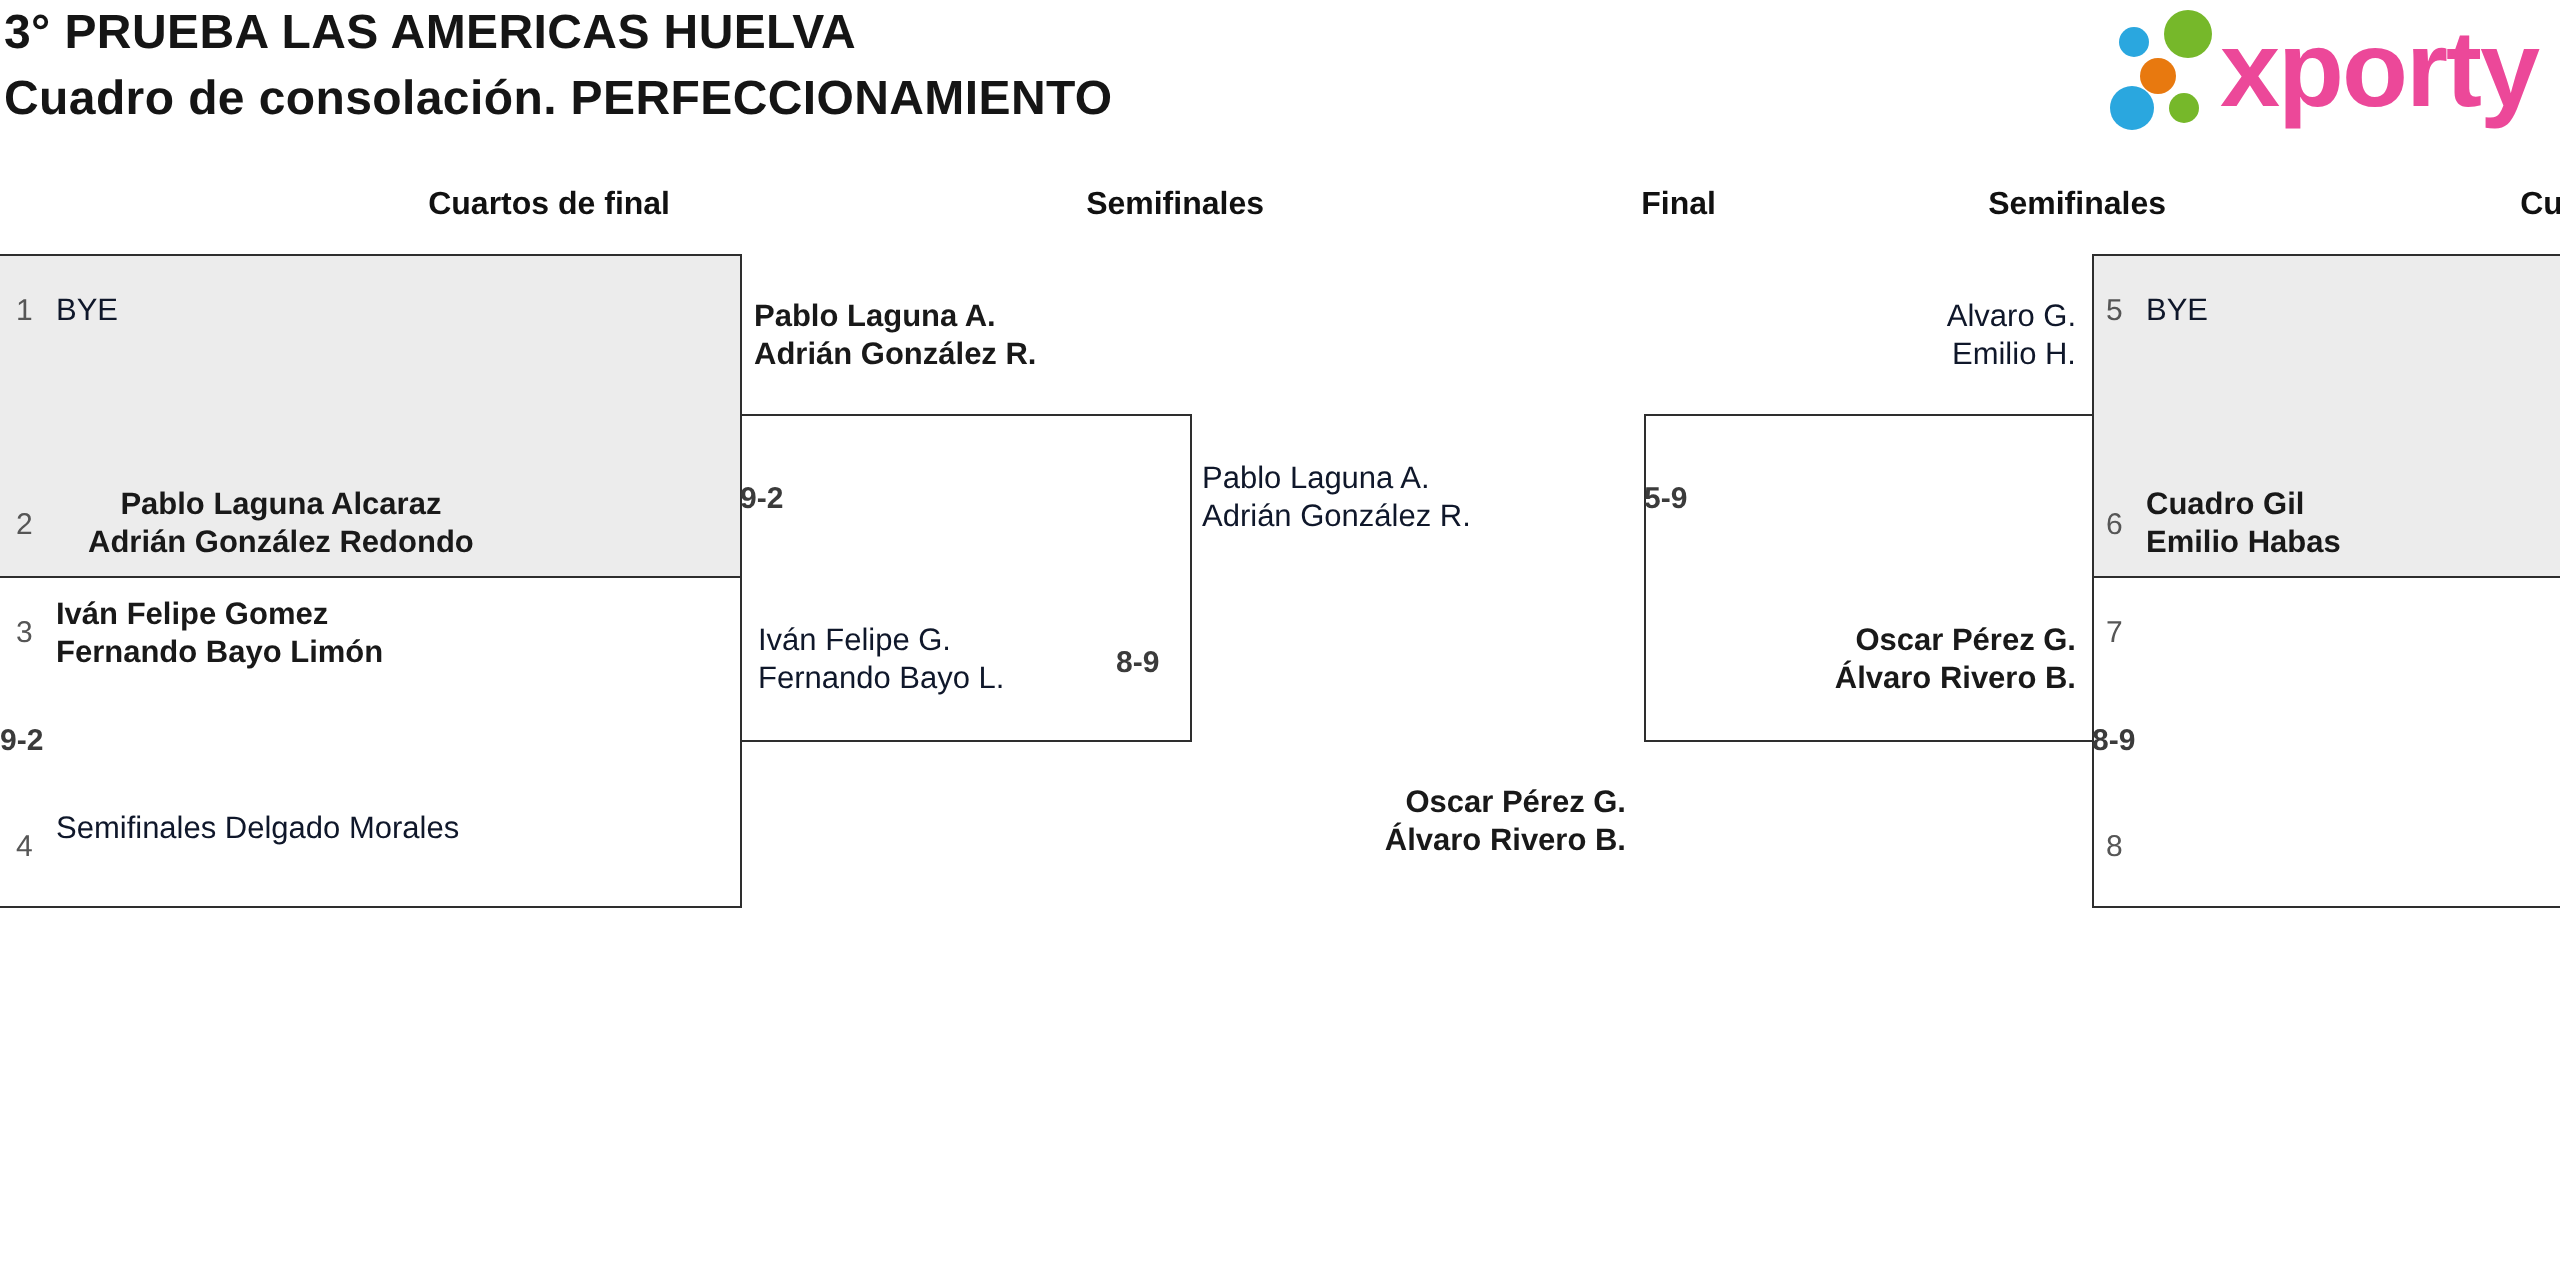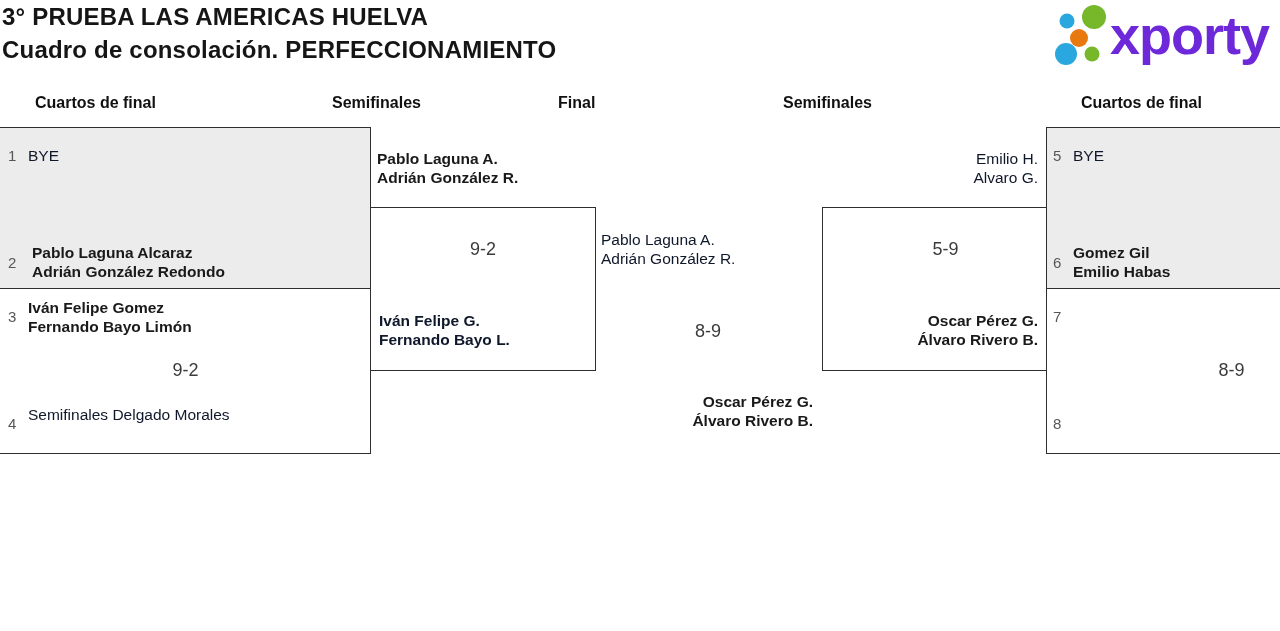--- a/index.html
+++ b/index.html
@@ -14,130 +14,130 @@
     font-size:24px; font-weight:700; color:#151515; line-height:33px;
     letter-spacing:0.2px; white-space:nowrap;
   }
 
   .logo-wordmark {
     font-size:54px; font-weight:700; letter-spacing:-1px; line-height:54px;
     white-space:nowrap;
   }
 
   .round-header {
-    font-size:16px; font-weight:600; color:#111111; text-align:left;
+    font-size:16px; font-weight:600; color:#111111; text-align:right;
     width:300px; line-height:20px; white-space:nowrap;
   }
 
   .match-box {
     border:1px solid #2e2e2e; box-sizing:border-box; background:#ffffff;
   }
   .match-box.gray { background:#ececec; }
   .match-box.noleft { border-left:none; }
 
   .seed-num {
     font-size:15px; color:#565656; line-height:19px; white-space:nowrap;
   }
   .team {
     font-size:15.5px; line-height:19px; white-space:nowrap; color:#0f172a;
   }
   .team.winner { font-weight:700; color:#191919; }
   .team.right { text-align:right; width:250px; }
   .score {
-    font-size:18px; color:#3b3b3b; line-height:19px; text-align:center; white-space:nowrap;
+    font-size:15px; color:#3b3b3b; line-height:19px; white-space:nowrap;font-weight:bold;
   }
 </style>
 </head>
 <body>
 
 <div id="page">
 
   <div class="abs" style="left:2px; top:0px;">
     <div class="title-line">3° PRUEBA LAS AMERICAS HUELVA</div>
     <div class="title-line">Cuadro de consolación. PERFECCIONAMIENTO</div>
   </div>
 
   <div class="abs" style="left:1049px; top:0px; width:231px; height:76px;">
     <svg class="abs" style="left:0px; top:3px;" width="64" height="70" viewBox="0 0 64 70">
       <circle cx="18" cy="18" r="7.5" style="fill: rgb(42, 167, 223);"></circle>
       <circle cx="45" cy="14" r="12" style="fill: rgb(118, 184, 42);"></circle>
       <circle cx="30" cy="35" r="9" style="fill: rgb(232, 121, 15);"></circle>
       <circle cx="17" cy="51" r="11" style="fill: rgb(42, 167, 223);"></circle>
       <circle cx="43" cy="51" r="7.5" style="fill: rgb(118, 184, 42);"></circle>
     </svg>
-    <div class="abs logo-wordmark" style="left: 61px; top: 8px; color: #6d28d9;">xporty</div>
+    <div class="abs logo-wordmark" style="left: 61px; top: 8px; color: #ec4899;">xporty</div>
   </div>
 
   <div class="abs round-header" style="left:35px;  top:93px;">Cuartos de final</div>
   <div class="abs round-header" style="left:332px; top:93px;">Semifinales</div>
   <div class="abs round-header" style="left:558px; top:93px;">Final</div>
   <div class="abs round-header" style="left:783px; top:93px;">Semifinales</div>
   <div class="abs round-header" style="left:1081px;top:93px;">Cuartos de final</div>
 
   <div class="abs match-box gray noleft" style="left:0px;    top:127px; width:371px; height:162px;"></div>
   <div class="abs match-box noleft" style="left:0px;    top:288px; width:371px; height:166px;"></div>
   <div class="abs match-box" style="left:370px;  top:207px; width:226px; height:164px;"></div>
   <div class="abs match-box" style="left:822px;  top:207px; width:225px; height:164px;"></div>
   <div class="abs match-box gray" style="left:1046px; top:127px; width:371px; height:162px;"></div>
   <div class="abs match-box" style="left:1046px; top:288px; width:371px; height:166px;"></div>
 
   <div class="abs seed-num" style="left:8px;  top:146px;">1</div>
   <div class="abs team" style="left:28px; top:146px;">BYE</div>
   <div class="abs seed-num" style="left:8px;  top:253px;">2</div>
-  <div class="abs team winner" style="left:32px; top:243px;">
+  <div class="abs team winner" style="left:44px; top:243px;text-align:center;">
     <div>Pablo Laguna Alcaraz</div>
     <div>Adrián González Redondo</div>
   </div>
 
   <div class="abs seed-num" style="left:8px; top:307px;">3</div>
   <div class="abs team winner" style="left:28px; top:298px;">
     <div>Iván Felipe Gomez</div>
     <div>Fernando Bayo Limón</div>
   </div>
   <div class="abs score" style="left:0px; top:361px; width:371px;">9-2</div>
   <div class="abs seed-num" style="left:8px; top:414px;">4</div>
   <div class="abs team" style="left:28px; top:405px;">
     <div>Semifinales Delgado Morales</div>
   </div>
 
   <div class="abs team winner" style="left:377px; top:149px;">
     <div>Pablo Laguna A.</div>
     <div>Adrián González R.</div>
   </div>
   <div class="abs score" style="left:370px; top:240px; width:226px;">9-2</div>
-  <div class="abs team" style="left:379px; top:311px;font-weight:bold;">
+  <div class="abs team" style="left:379px; top:311px;">
     <div>Iván Felipe G.</div>
     <div>Fernando Bayo L.</div>
   </div>
 
   <div class="abs team" style="left:601px; top:230px;">
     <div>Pablo Laguna A.</div>
     <div>Adrián González R.</div>
   </div>
   <div class="abs score" style="left:558px; top:322px; width:300px;">8-9</div>
   <div class="abs team winner right" style="left:563px; top:392px;">
     <div>Oscar Pérez G.</div>
     <div>Álvaro Rivero B.</div>
   </div>
 
   <div class="abs team right" style="left:788px; top:149px;">
+    <div>Alvaro G.</div>
     <div>Emilio H.</div>
-    <div>Alvaro G.</div>
   </div>
   <div class="abs score" style="left:822px; top:240px; width:247px;">5-9</div>
   <div class="abs team winner right" style="left:788px; top:311px;">
     <div>Oscar Pérez G.</div>
     <div>Álvaro Rivero B.</div>
   </div>
 
   <div class="abs seed-num" style="left:1053px; top:146px;">5</div>
   <div class="abs team" style="left:1073px; top:146px;">BYE</div>
   <div class="abs seed-num" style="left:1053px; top:253px;">6</div>
   <div class="abs team winner" style="left:1073px; top:243px;">
-    <div>Gomez Gil</div>
+    <div>Cuadro Gil</div>
     <div>Emilio Habas</div>
   </div>
 
   <div class="abs seed-num" style="left:1053px; top:307px;">7</div>
   <div class="abs team" style="left:1073px; top:298px;">
   </div>
   <div class="abs score" style="left:1046px; top:361px; width:371px;">8-9</div>
   <div class="abs seed-num" style="left:1053px; top:414px;">8</div>
 
 </div>

